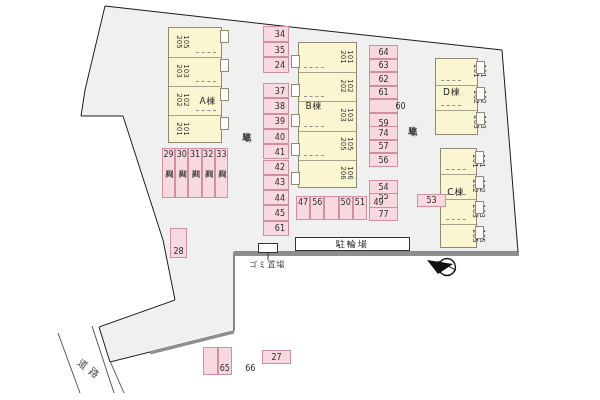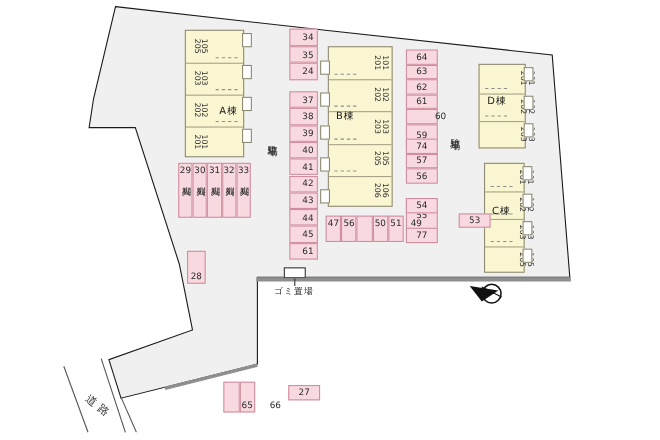--- a/index.html
+++ b/index.html
@@ -313,19 +313,22 @@
         <div class="num" style="left: 50%; bottom: 1px; transform: translateX(-50%);">65</div>
       </div>
       <div class="stall" style="left: 262px; top: 350px; width: 29px; height: 14px;">
         <div class="num" style="left: 50%; top: 50%; transform: translate(-50%, -50%);">27</div>
       </div>
     </div>
 
   <div class="vlabel" style="left:240px;top:124px;">駐車場</div>
   <div class="vlabel" style="left:406px;top:118px;">駐車場</div>
 
+  <div class="area-rect" style="left:295px;top:237px;width:115px;height:14px;">
+    <div class="cap">駐輪場</div>
+  </div>
 
   <div class="area-rect" style="left:258px;top:243px;width:20px;height:10px;"></div>
   <div class="small-label" style="left:249px;top:259px;">ゴミ置場</div>
 
   <div class="road-label" style="left:90px;top:370px;">道路</div>
 
 </div>
 
 </body></html>

